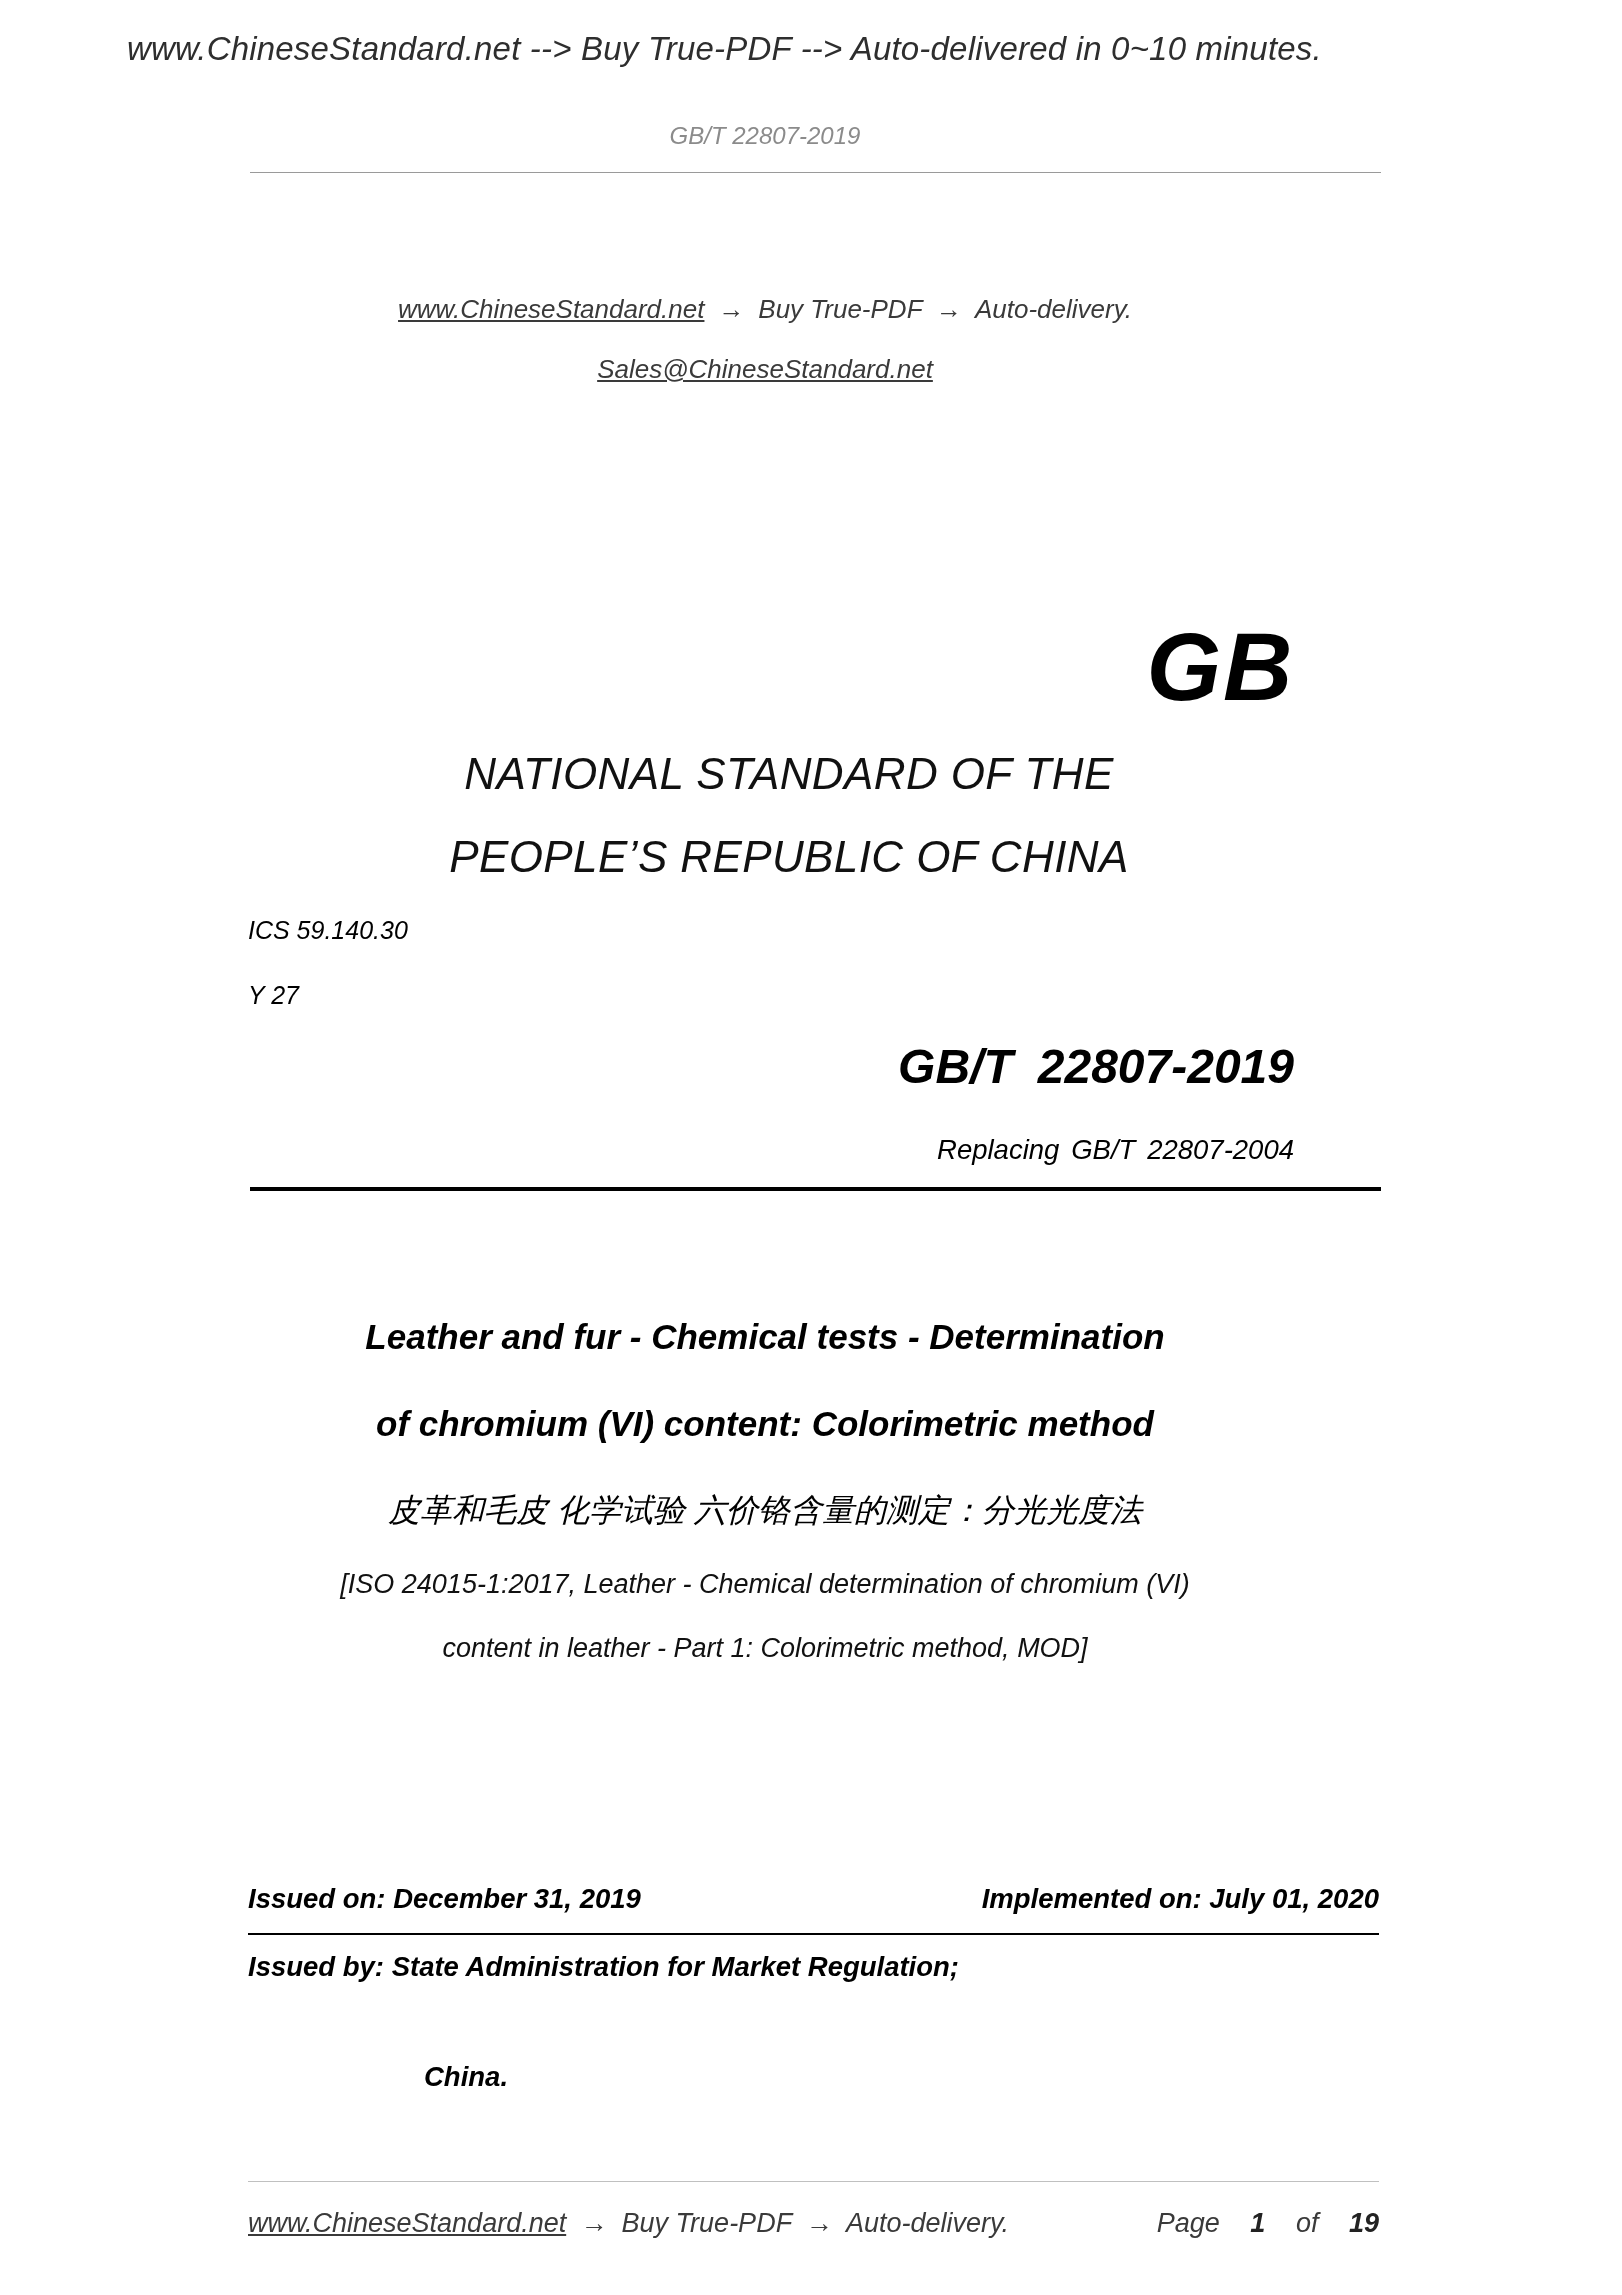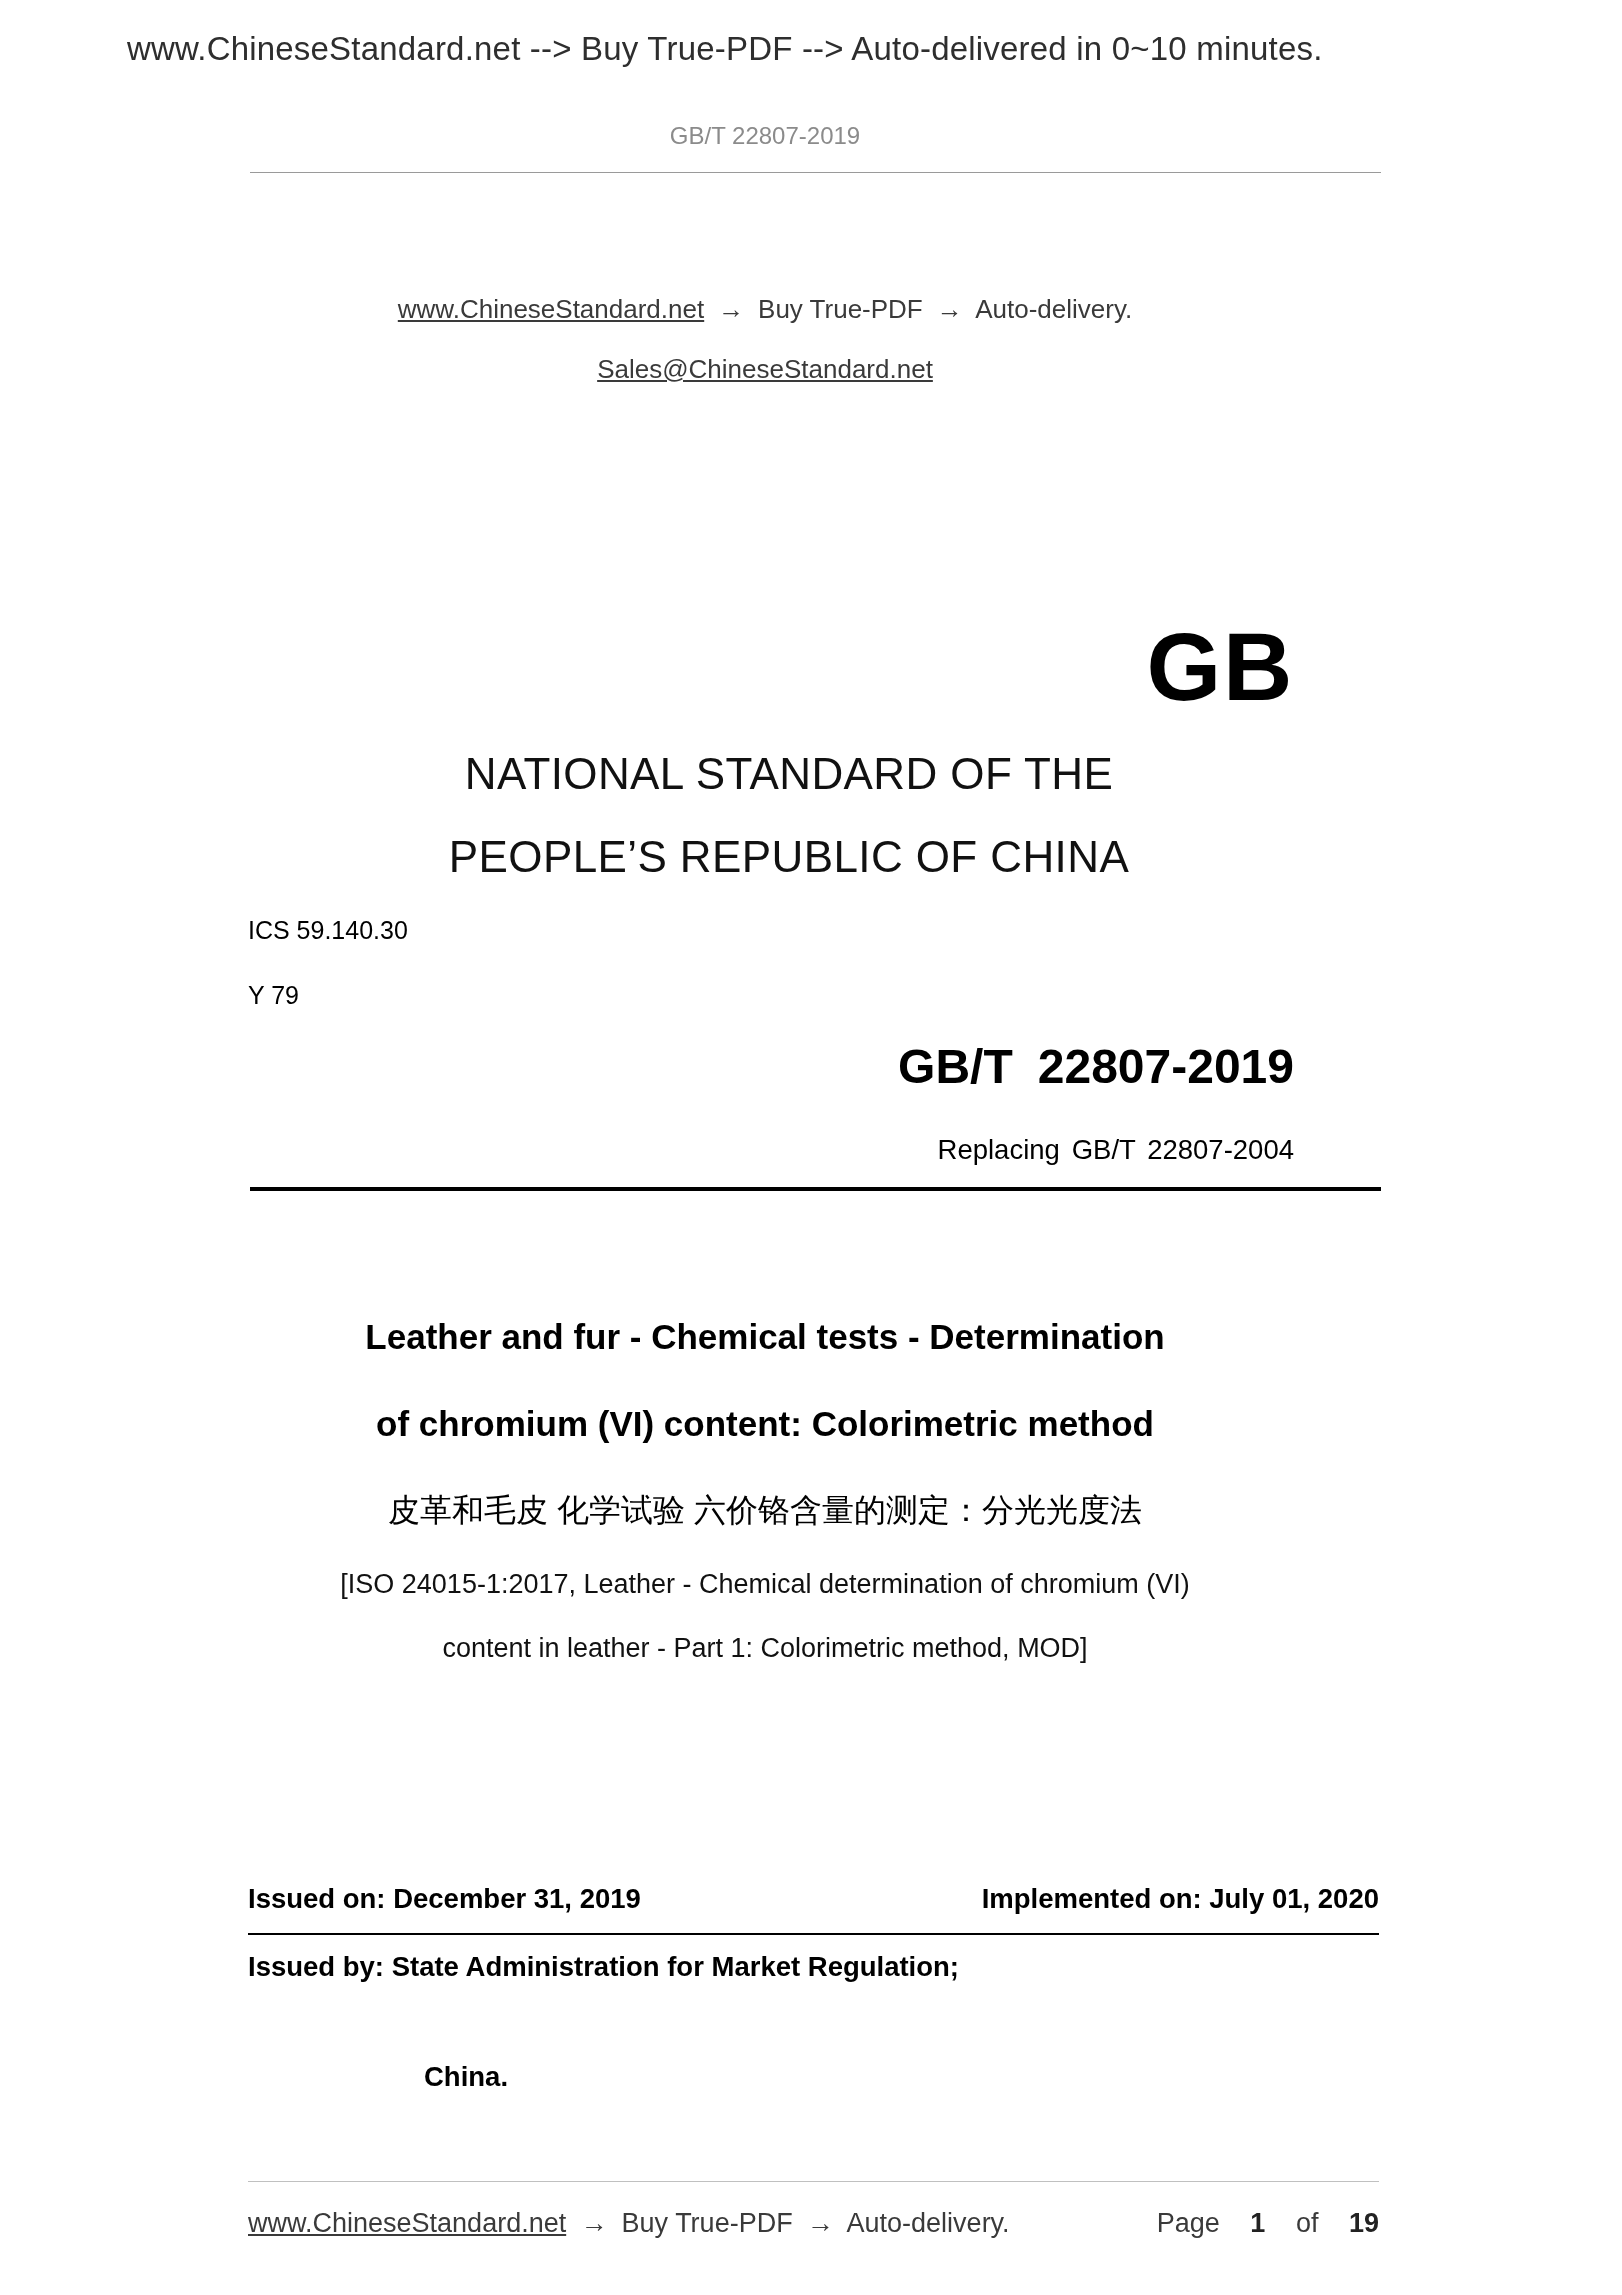--- a/index.html
+++ b/index.html
@@ -8,20 +8,21 @@
     background: #ffffff;
   }
   .page {
     position: relative;
     width: 1530px;
     height: 2295px;
     background: #ffffff;
     font-family: "Liberation Sans", "DejaVu Sans", sans-serif;
     color: #000000;
     overflow: hidden;
+    font-style: italic;
   }
   a { color: inherit; cursor: pointer; }
 
   .top-banner {
     position: absolute;
     top: 30px; left: 127px;
     font-size: 33px;
     color: #2e2e2e;
     letter-spacing: 0.2px;
   }
@@ -206,21 +207,21 @@
   <div class="email">
     <a>Sales@ChineseStandard.net</a>
   </div>
 
   <div class="gb-logo">GB</div>
 
   <div class="heading h1">NATIONAL STANDARD OF THE</div>
   <div class="heading h2">PEOPLE’S REPUBLIC OF CHINA</div>
 
   <div class="ics">ICS 59.140.30</div>
-  <div class="ycode">Y 79</div>
+  <div class="ycode">Y 27</div>
 
   <div class="std-number">GB/T 22807-2019</div>
   <div class="replacing">Replacing GB/T 22807-2004</div>
 
   <div class="thick-rule"></div>
 
   <div class="title-en t1">Leather and fur - Chemical tests - Determination</div>
   <div class="title-en t2">of chromium (VI) content: Colorimetric method</div>
   <div class="title-zh">皮革和毛皮 化学试验 六价铬含量的测定：分光光度法</div>
   <div class="iso-ref i1">[ISO 24015-1:2017, Leather - Chemical determination of chromium (VI)</div>

